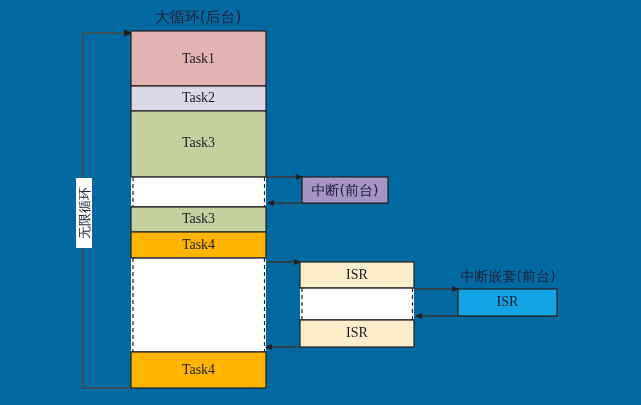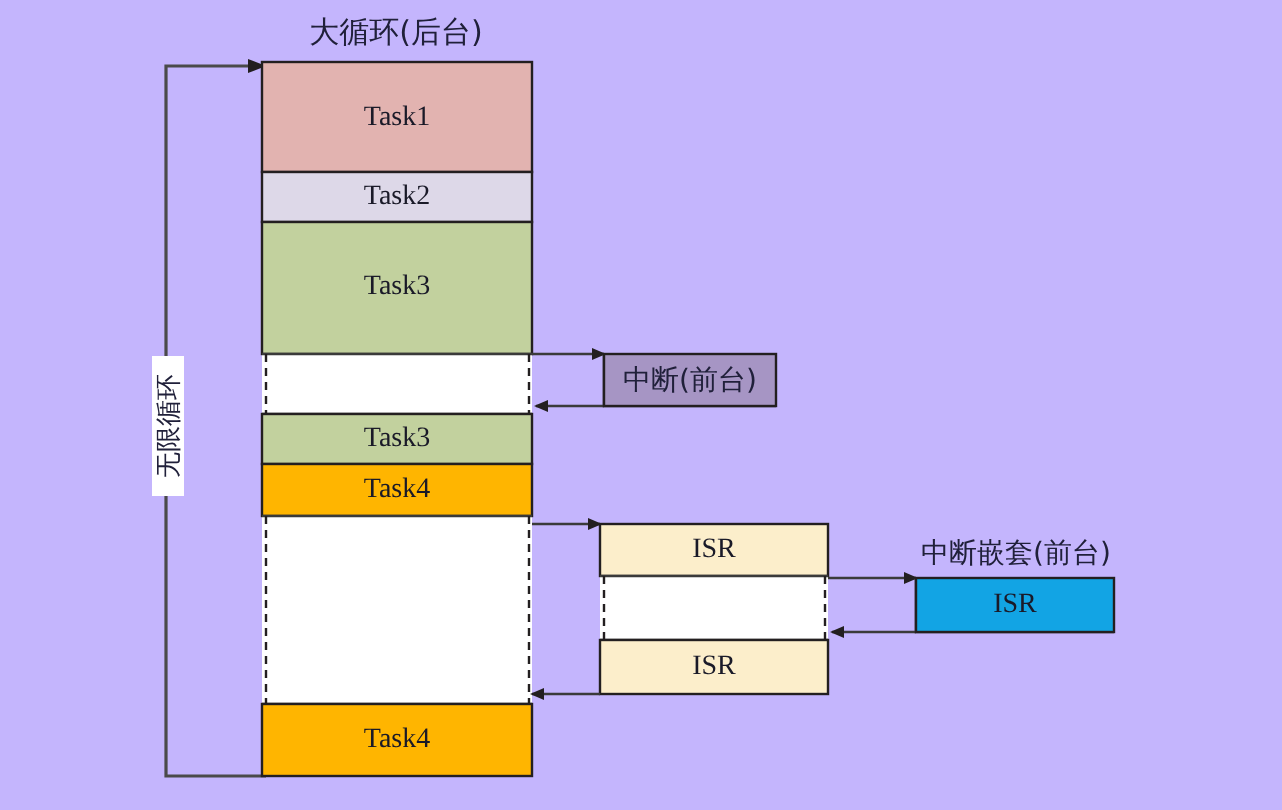--- a/index.html
+++ b/index.html
@@ -10,21 +10,21 @@
   body {
     width: 641px;
     height: 405px;
     overflow: hidden;
     font-family: "Liberation Serif", "DejaVu Serif", serif;
   }
   #diagram-root {
     position: relative;
     width: 641px;
     height: 405px;
-    background: #c4b5fd;
+    background: #0369a1;
   }
   svg.diagram {
     display: block;
     width: 641px;
     height: 405px;
   }
   text {
     font-family: "Liberation Serif", "DejaVu Serif", serif;
     fill: #1a1a28;
   }

